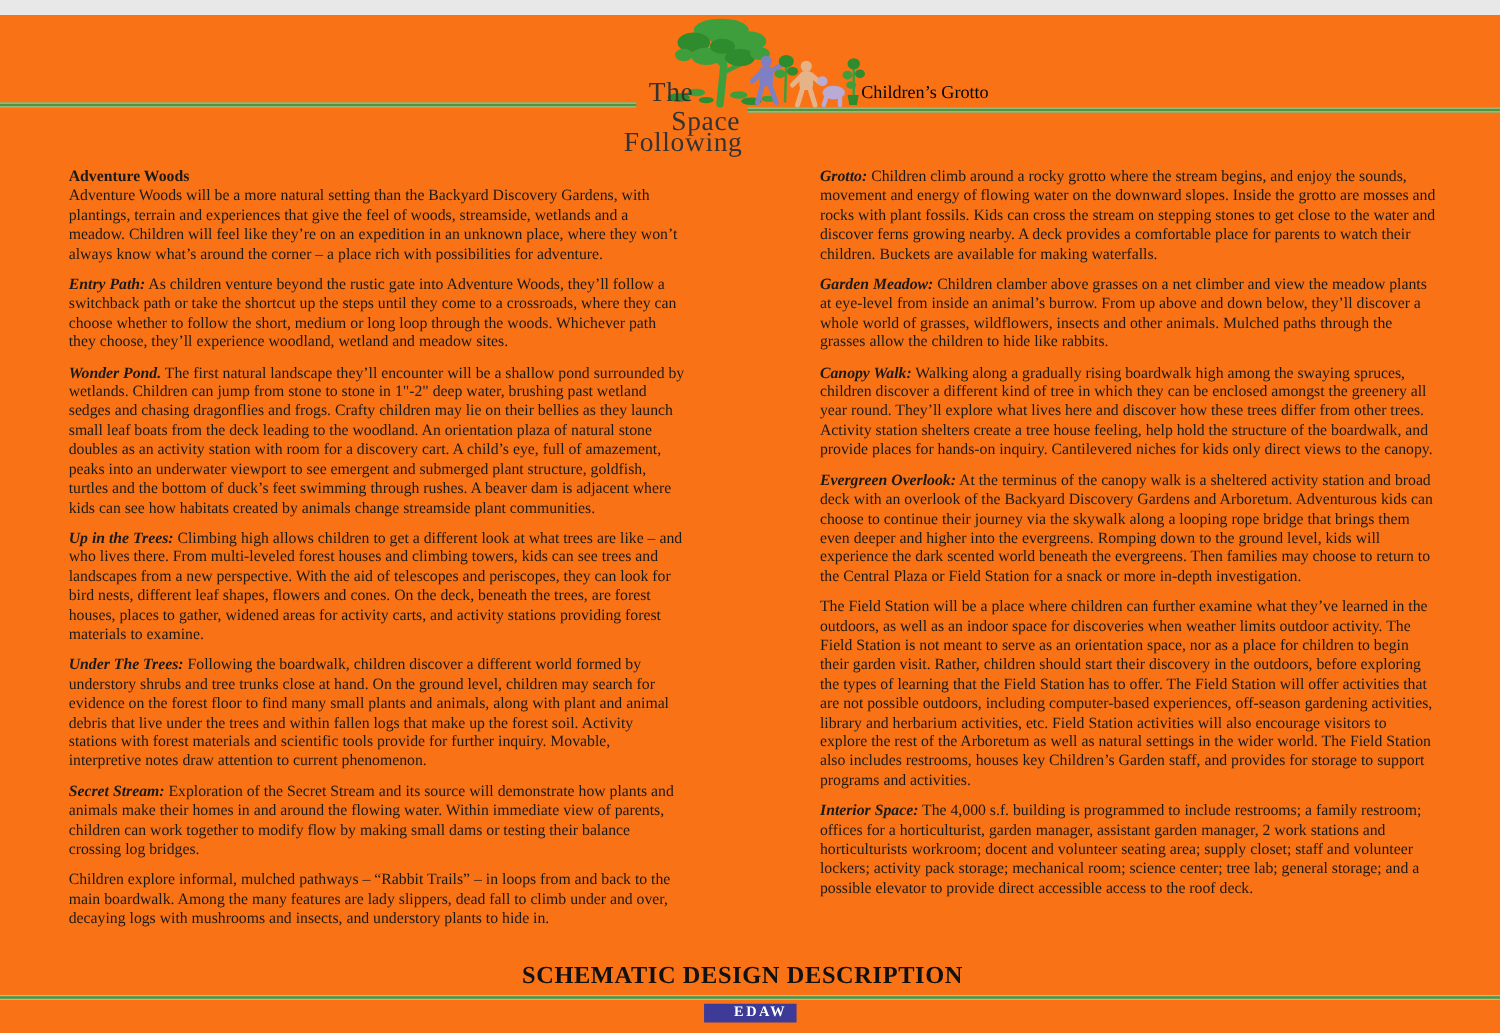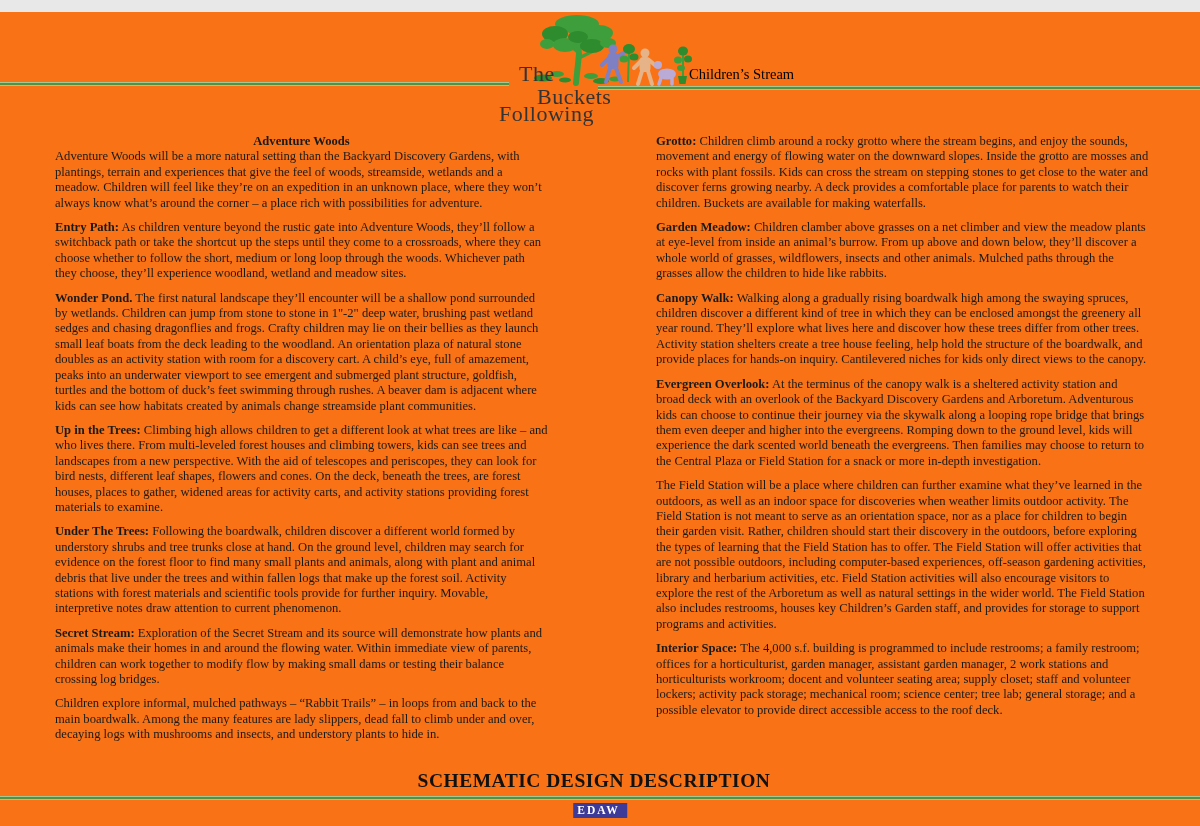--- a/index.html
+++ b/index.html
@@ -20,29 +20,29 @@
   .logo-line { position:absolute; color:#333333; font-size:22px; line-height:1; letter-spacing:0.5px; }
   .logo-line.l1 { left:519px; top:51px; }
   .logo-line.l2 { left:537px; top:74px; }
   .logo-line.l3 { left:499px; top:91px; }
   .garden-label { position:absolute; left:689px; top:54px; font-size:14.5px; color:#000; }
   
   .col { position:absolute; top:122px; width:493px; font-size:12.6px; line-height:15.4px; }
   .col-left  { left:55px; }
   .col-right { left:656px; }
   .para { margin:0 0 9px 0; }
-  .para .lead { font-weight:bold; }
-  .para.heading { margin-bottom:0;text-align:center; }
+  .para .lead { font-weight:bold; font-style:italic; }
+  .para.heading { margin-bottom:0; }
   .para.heading .lead { font-style:normal; }
   
   .footer-title { position:absolute; left:0; top:758px; width:1188px; text-align:center;
                   font-size:19.5px; font-weight:bold; letter-spacing:0.5px; color:#111; }
   .badge { position:absolute; top:791px; left:50%; transform:translateX(-50%);
            background:#3d3b97; color:#ffffff; font-size:11.5px; font-weight:bold;
-           letter-spacing:2px; padding:1px 7px 2px 4px; }
+           letter-spacing:2px; padding:1px 7px 2px 24px; }
 </style>
 </head>
 <body>
 
 <div class="page">
 
   <div class="rule rule-left"></div>
   <div class="rule rule-right"></div>
 
   <svg class="logo-art" viewBox="0 0 200 80">
@@ -99,24 +99,24 @@
         <ellipse cx="188" cy="39" rx="5" ry="4.5" fill="#2e8b2e"></ellipse>
         <ellipse cx="183" cy="48" rx="4" ry="3.5" fill="#3f9e3c"></ellipse>
         <ellipse cx="193" cy="47" rx="4" ry="3.5" fill="#2e8b2e"></ellipse>
         <ellipse cx="186" cy="56" rx="4" ry="3" fill="#3f9e3c"></ellipse>
         <path d="M183 64 h9 l-1.5 8 h-6 z" fill="#2e8b2e"></path>
       </g>
     </g>
   </svg>
 
   <div class="logo-line l1">The</div>
-  <div class="logo-line l2">Buckets</div>
+  <div class="logo-line l2">Space</div>
   <div class="logo-line l3">Following</div>
 
-  <div class="garden-label">Children’s Stream</div>
+  <div class="garden-label">Children’s Grotto</div>
 
   <div class="col col-left">
 
       <p class="para heading"><span class="lead">Adventure Woods</span><span></span></p>
 
       <p class="para plain"><span class="lead"></span><span>Adventure Woods will be a more natural setting than the Backyard Discovery Gardens, with plantings, terrain and experiences that give the feel of woods, streamside, wetlands and a meadow. Children will feel like they’re on an expedition in an unknown place, where they won’t always know what’s around the corner – a place rich with possibilities for adventure.</span></p>
 
       <p class="para lead"><span class="lead">Entry Path:</span><span> As children venture beyond the rustic gate into Adventure Woods, they’ll follow a switchback path or take the shortcut up the steps until they come to a crossroads, where they can choose whether to follow the short, medium or long loop through the woods. Whichever path they choose, they’ll experience woodland, wetland and meadow sites.</span></p>
 
       <p class="para lead"><span class="lead">Wonder Pond.</span><span> The first natural landscape they’ll encounter will be a shallow pond surrounded by wetlands. Children can jump from stone to stone in 1"-2" deep water, brushing past wetland sedges and chasing dragonflies and frogs. Crafty children may lie on their bellies as they launch small leaf boats from the deck leading to the woodland. An orientation plaza of natural stone doubles as an activity station with room for a discovery cart. A child’s eye, full of amazement, peaks into an underwater viewport to see emergent and submerged plant structure, goldfish, turtles and the bottom of duck’s feet swimming through rushes. A beaver dam is adjacent where kids can see how habitats created by animals change streamside plant communities.</span></p>

